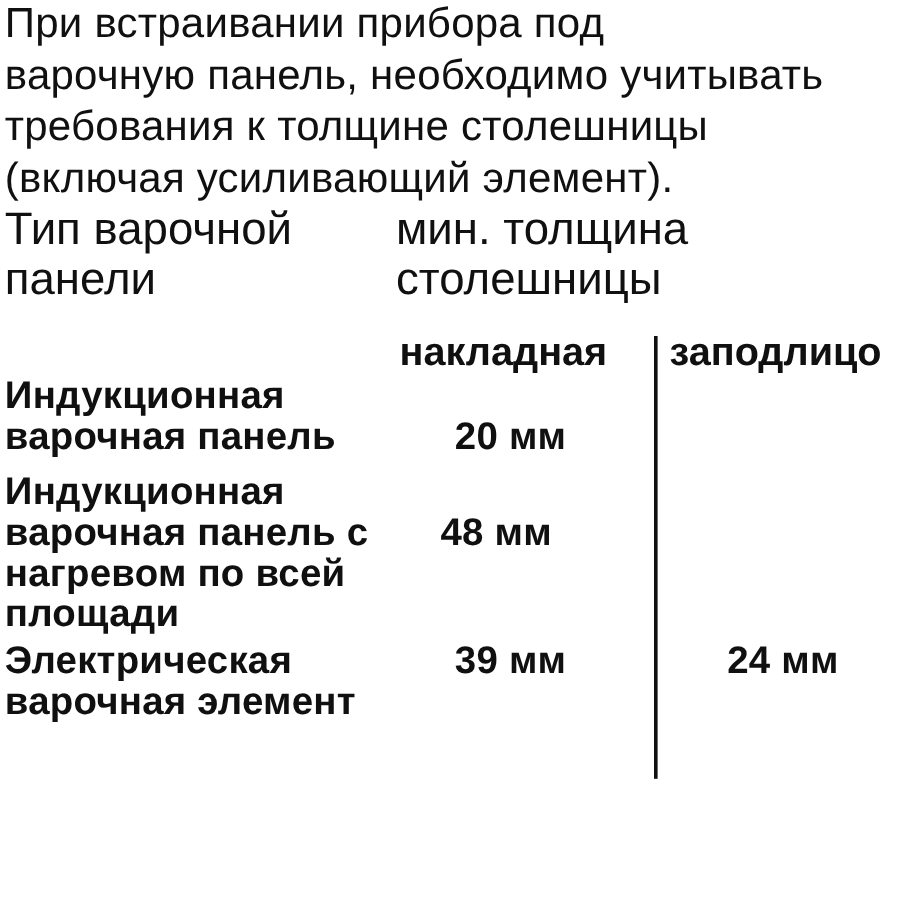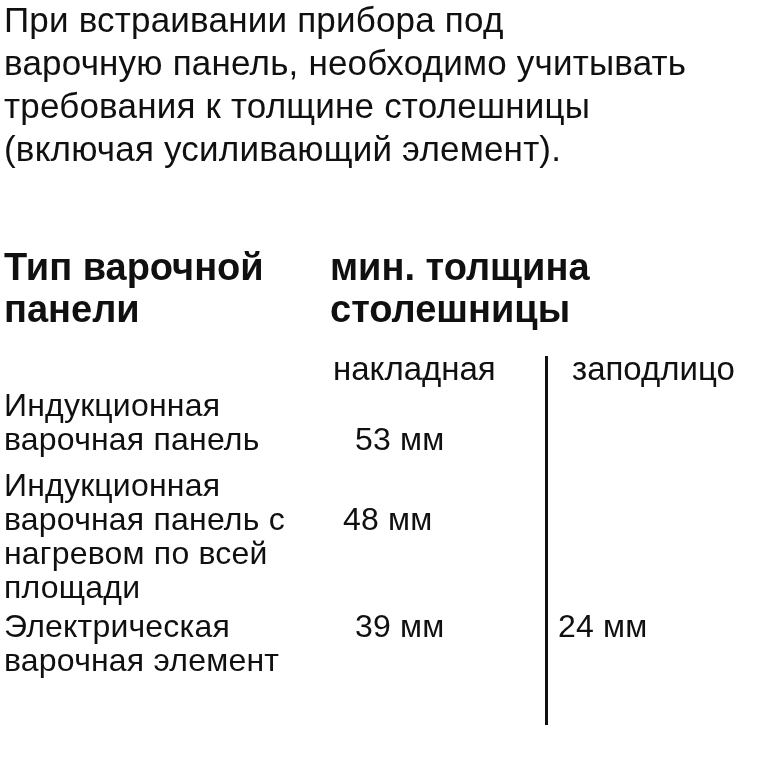--- a/index.html
+++ b/index.html
@@ -27,53 +27,53 @@
   .intro {
     margin: -2px 0 0 0;
     font-size: 35px;
     line-height: 43px;
     letter-spacing: 0.2px;
   }
 
   
   .tbl-header {
     display: flex;
-    margin-top: 76px;
-    font-weight: bold;
+    font-weight: normal;
     font-size: 38px;
     line-height: 42px;
   }
   .th-left  { width: 326px; }
   .th-right { width: 420px; text-align: left; }
 
   
-  .tbl { position: relative; margin-top: 22px; }
+  .tbl { position: relative; margin-top: 22px; font-weight: bold; }
   .divider {
     position: absolute;
     left: 541px;
     top: 4px;
     width: 3px;
     height: 369px;
     background: #101010;
   }
   .grid-row {
     display: grid;
     grid-template-columns: 326px 215px 223px;
   }
   .subhead {
     font-size: 33px;
     line-height: 34px;
   }
   .subhead .c2 { padding-left: 3px; }
-  .subhead .c3 { padding-left: 27px; }
+  .subhead .c3 { padding-left: 13px; }
 
   .row {
     font-size: 32px;
     line-height: 34px;
     letter-spacing: 0.2px;
+    gap: 24px;
   }
   .row .c2 { padding-left: 25px; }
   .row .c3 { padding-left: 13px; }
   .row-1 { margin-top: 2px; }
   .row-2 { margin-top: 12px; }
   .row-3 { margin-top: 20px; }
   .row-4 { margin-top: 5px; }
   
   .row-1 .val, .row-2 .val { padding-top: 34px; }
 </style>
@@ -100,21 +100,21 @@
 
     <div class="grid-row subhead">
       <div class="c1"></div>
       <div class="c2">накладная</div>
       <div class="c3">заподлицо</div>
     </div>
 
     <div class="grid-row row row-1">
       <div class="c1 multiline">Индукционная
 варочная панель</div>
-      <div class="c2 val">53 мм</div>
+      <div class="c2 val">20 мм</div>
     </div>
 
     <div class="grid-row row row-2">
       <div class="c1 multiline">Индукционная
 варочная панель с
 нагревом по всей
 площади</div>
       <div class="c3 val">48 мм</div>
     </div>
 

